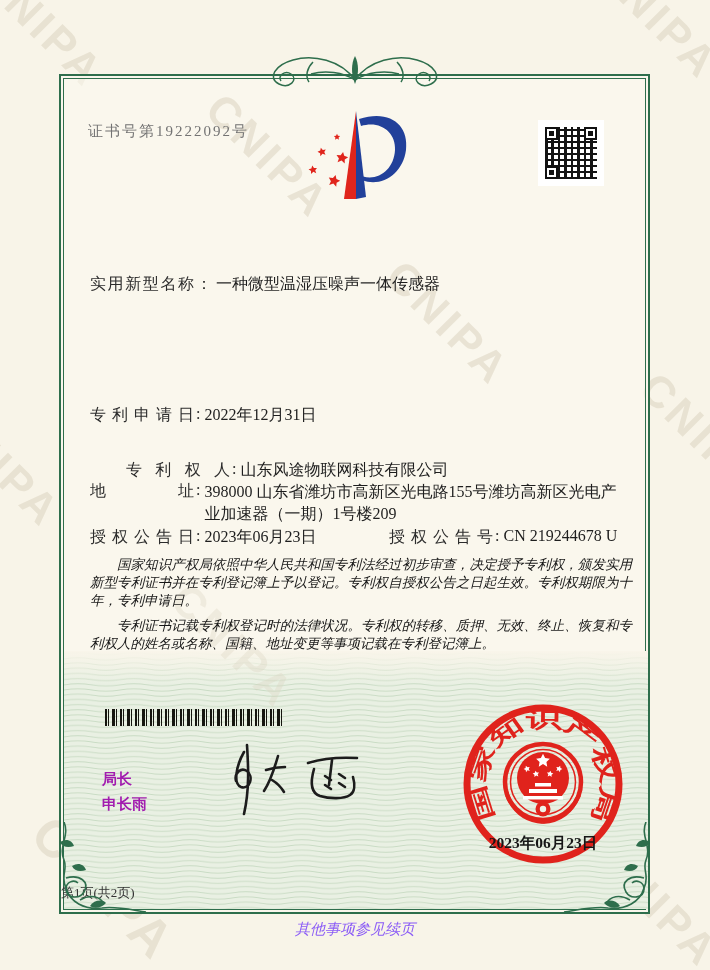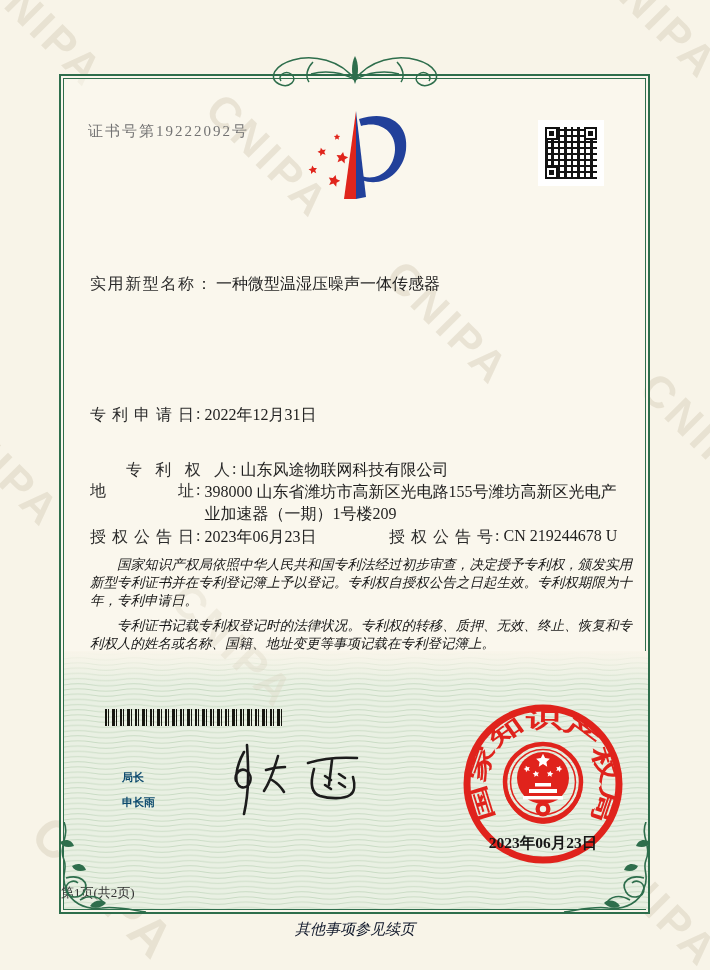--- a/index.html
+++ b/index.html
@@ -57,28 +57,28 @@
   
   .legal{position:absolute; left:29px; top:480px; width:542px; z-index:3;
          font-size:13.5px; line-height:18px; font-style:italic; color:#161616;}
   .legal p{margin:0 0 7px 0; text-indent:2em; text-align:justify;}
   
   .barcode{position:absolute; left:44px; top:633px; width:178px; height:17px; z-index:3;
     background:repeating-linear-gradient(90deg,#15150f 0 2px,transparent 2px 3px,#15150f 3px 4px,
       transparent 4px 7px,#15150f 7px 10px,transparent 10px 11px,#15150f 11px 12px,transparent 12px 15px);}
   .director-title,.director-name{
     position:absolute; left:41px; z-index:3; font-family:"Liberation Sans","DejaVu Sans",sans-serif;
-    font-size:11px; font-weight:600; color:#0c4a6e;margin-left:20px;}
+    font-size:15px; font-weight:600; color:#a21caf;}
   .director-title{top:694px;} .director-name{top:719px;}
   .sig{position:absolute; left:153px; top:664px; z-index:3;}
   .seal{position:absolute; left:398px; top:624px; z-index:3;}
   .page-num{position:absolute; left:0; right:0; top:808px; 
             font-size:13px; color:#333; z-index:3;}
   .continuation{position:absolute; left:0; right:0; top:920px; text-align:center;
-            font-size:15px; font-style:italic; color:#0f172a; z-index:2;}
+            font-size:15px; font-style:italic; color:#8b5cf6; z-index:2;}
 </style>
 </head>
 <body>
 
 <div class="page">
 
   <span class="wm" style="left:-35px; top:0px;">CNIPA</span>
   <span class="wm" style="left:580px; top:-8px;">CNIPA</span>
   <span class="wm" style="left:-78px; top:440px;">CNIPA</span>
   <span class="wm" style="left:625px; top:410px;">CNIPA</span>

